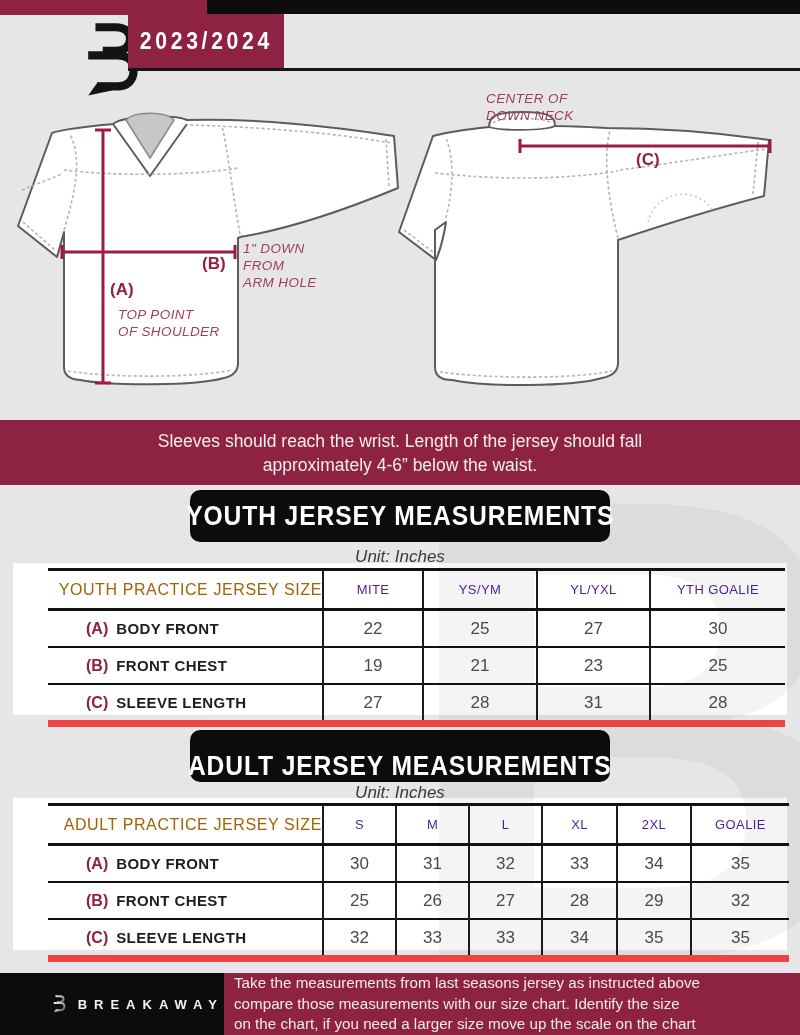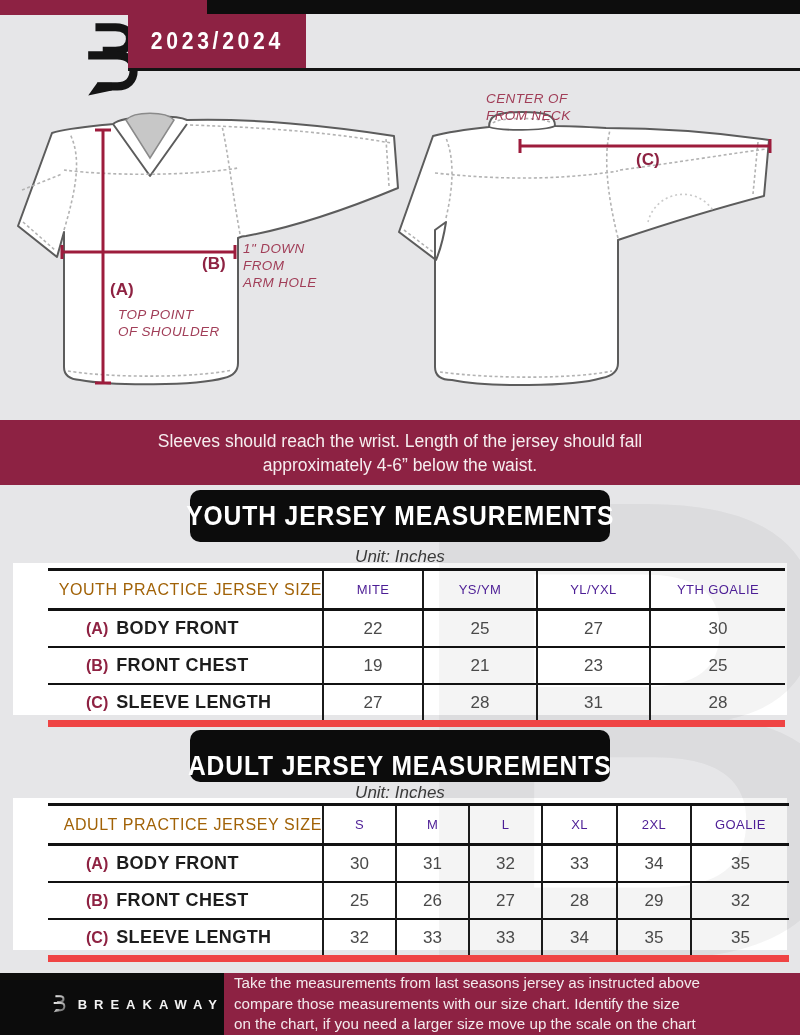--- a/index.html
+++ b/index.html
@@ -7,21 +7,21 @@
         font-family:"Liberation Sans", sans-serif;}
   
   .strip-maroon{position:absolute;left:0;top:0;width:207px;height:15px;background:#8D2243;}
   .strip-black{position:absolute;left:207px;top:0;width:593px;height:14px;background:#0d0d0d;}
   .logo-top{position:absolute;left:74px;top:20px;width:72px;height:80px;}
   .titlebar{position:absolute;left:128px;top:14px;right:0;height:54px;display:flex;
             border-bottom:3px solid #141414;}
   .titlebar .white{flex:1;background:#fff;display:flex;align-items:center;justify-content:center;}
   .title-text{font-size:34px;font-weight:800;color:#141414;letter-spacing:-.5px;
               transform:scaleX(.9);white-space:nowrap;}
-  .titlebar .year{width:178px;background:#8D2243;display:flex;align-items:center;justify-content:center;}
+  .titlebar .year{width:156px;background:#8D2243;display:flex;align-items:center;justify-content:center;}
   .year-text{font-size:23px;font-weight:700;color:#fff;letter-spacing:4px;transform:scaleX(.92);}
   
   .diagram{position:absolute;left:0;top:70px;width:800px;height:350px;}
   .diagram svg{position:absolute;left:0;top:0;}
   .anno{position:absolute;color:#A13E58;font-style:italic;font-size:13.5px;line-height:17px;
         letter-spacing:.4px;white-space:pre-line;font-weight:500;}
   .anno-key{position:absolute;color:#8E2242;font-weight:800;font-size:17px;font-style:normal;}
   
   .banner{position:absolute;left:0;top:420px;width:800px;height:65px;background:#8D2243;
           display:flex;align-items:center;justify-content:center;}
@@ -39,21 +39,21 @@
   .size-table th,.size-table td{border-right:2px solid #1b1b1b;text-align:center;padding:0;}
   .size-table th:last-child,.size-table td:last-child{border-right:none;}
   .size-table thead tr{border-top:3px solid #111;border-bottom:3px solid #111;}
   .size-table tbody tr{border-bottom:2px solid #111;}
   .size-table tbody tr:last-child{border-bottom:7px solid #ef4444;}
   .size-table th{height:37px;font-size:13px;font-weight:400;color:#4c1d95;letter-spacing:.4px;}
   .size-table th:first-child{font-weight:400;color:#a16207;font-size:16px;letter-spacing:.6px;text-align:right;}
   .size-table td{height:35px;font-size:17px;color:#4a4a4a;}
   .size-table td.rowlabel{text-align:left;padding-left:38px;}
   .size-table td.rowlabel .key{color:#8E2242;font-weight:800;font-size:16px;margin-right:8px;}
-  .size-table td.rowlabel .lbl{color:#1d1d1d;font-weight:600;font-size:18px;letter-spacing:.4px;}
+  .size-table td.rowlabel .lbl{color:#1d1d1d;font-weight:600;font-size:15px;letter-spacing:.4px;}
   .yt th:nth-child(1){width:274px;} .yt th:nth-child(2){width:98px;}
   .yt th:nth-child(3){width:112px;} .yt th:nth-child(4){width:111px;} .yt th:nth-child(5){width:134px;}
   .at th:nth-child(1){width:274px;} .at th:nth-child(2){width:71px;} .at th:nth-child(3){width:71px;}
   .at th:nth-child(4){width:71px;} .at th:nth-child(5){width:73px;} .at th:nth-child(6){width:72px;}
   .at th:nth-child(7){width:97px;}
   
   .watermark{position:absolute;left:395px;top:400px;font-size:660px;line-height:1;font-weight:700;
              color:rgba(40,40,40,0.05);z-index:1;pointer-events:none;}
   .layer{position:relative;z-index:2;}
   
@@ -145,21 +145,21 @@
     </svg>
 
     <div class="anno-key" style="left:110px;top:210px;">(A)</div>
     <div class="anno" style="left:118px;top:236px;">TOP POINT
 OF SHOULDER</div>
     <div class="anno-key" style="left:202px;top:184px;">(B)</div>
     <div class="anno" style="left:243px;top:170px;">1" DOWN
 FROM
 ARM HOLE</div>
     <div class="anno" style="left:486px;top:20px;">CENTER OF
-FROM NECK</div>
+DOWN NECK</div>
     <div class="anno-key" style="left:636px;top:80px;">(C)</div>
   </div>
 
   <div class="banner">
     <div class="banner-text">Sleeves should reach the wrist. Length of the jersey should fall
 approximately 4-6” below the waist.</div>
   </div>
 
   <div class="watermark">B</div>
 

